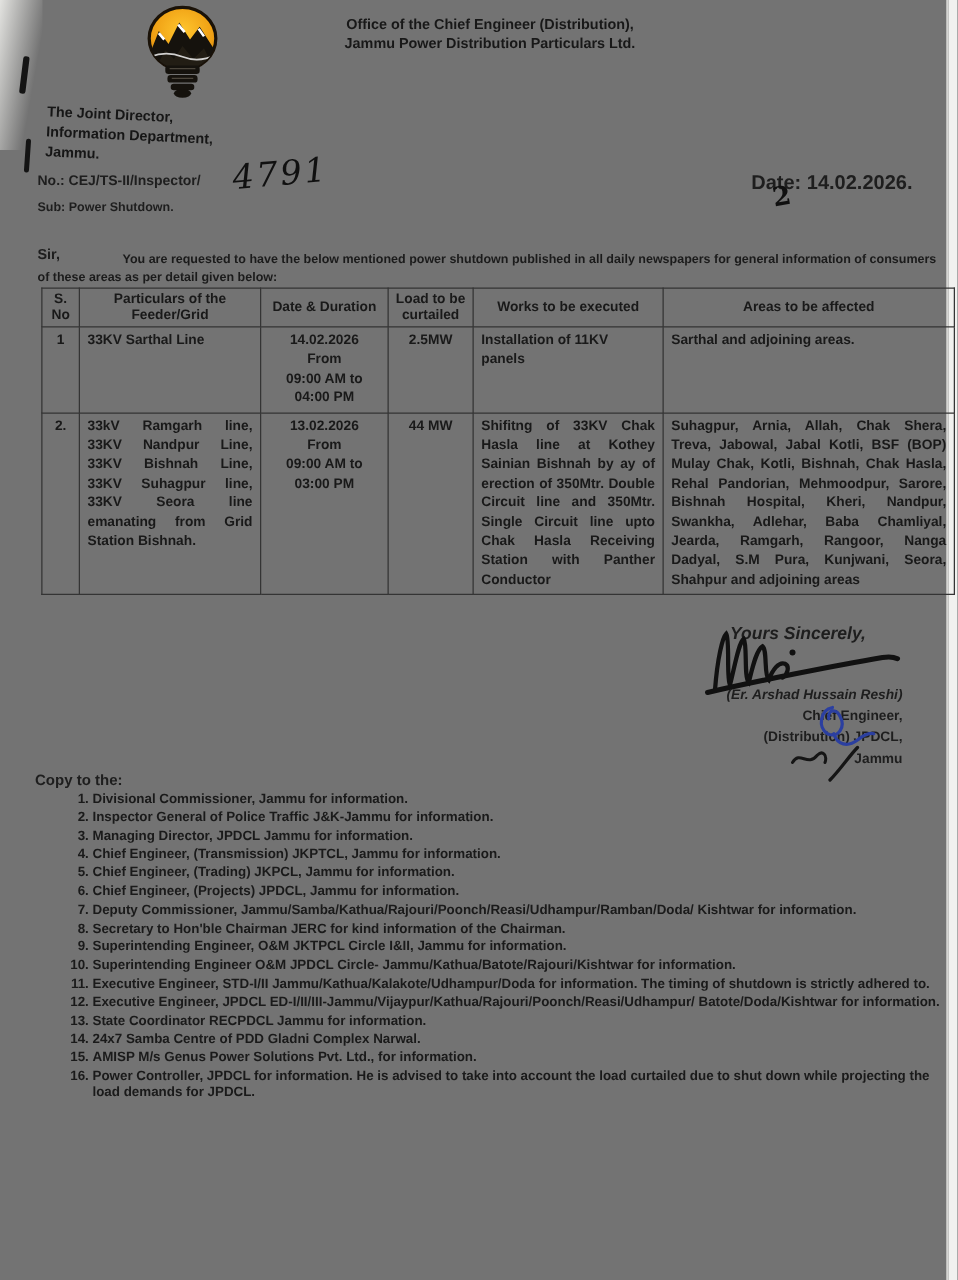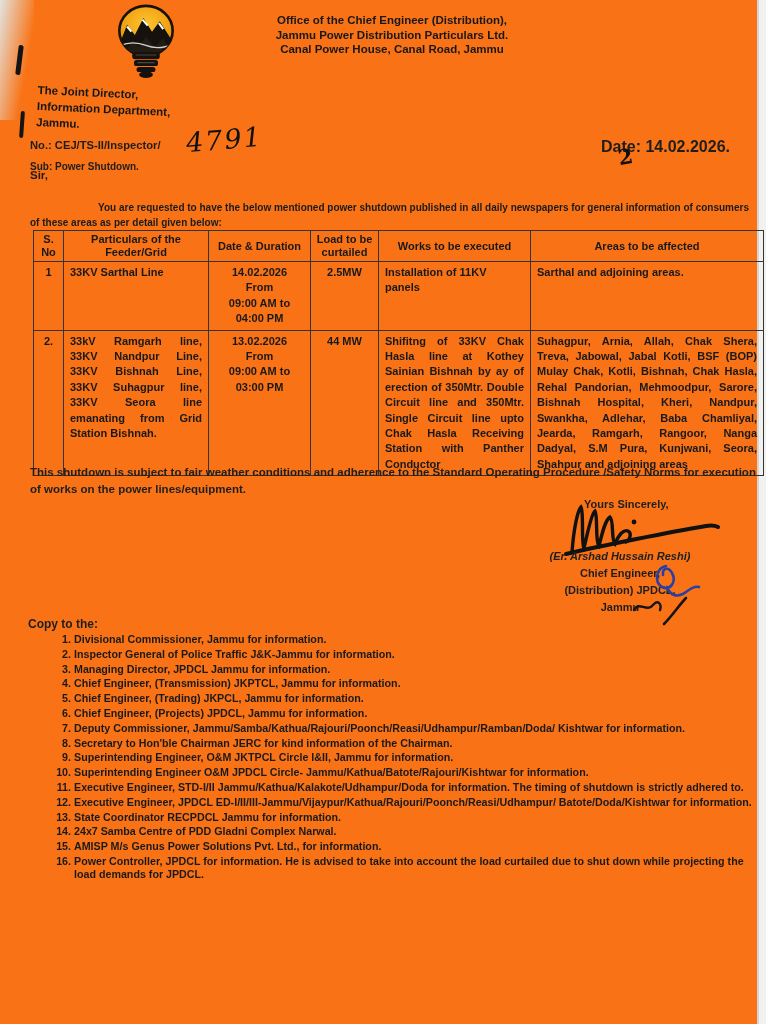--- a/index.html
+++ b/index.html
@@ -1,17 +1,17 @@
 <!DOCTYPE html>
 <html><head>
 <meta charset="utf-8">
 <style>
   html,body{margin:0;padding:0;}
   body{width:766px;height:1024px;background:#e9e9e9;font-family:"Liberation Sans",sans-serif;}
-  .page{position:relative;width:766px;height:1024px;background:#f97316;overflow:hidden;color:#1e1e1e;}
+  .page{position:relative;width:766px;height:1024px;background:#737373;overflow:hidden;color:#1e1e1e;}
   .edge-right{position:absolute;right:7px;top:0;bottom:0;width:2px;background:#d6d6d4;}
   .edge-right2{position:absolute;right:0;top:0;bottom:0;width:7px;background:#f1f1ef;}
   .corner-shade{position:absolute;left:0;top:0;width:34px;height:120px;
     background:linear-gradient(100deg,#e3e3e0 0%,rgba(252,252,251,0) 70%);}
   .staple{position:absolute;background:#141414;border-radius:2px;}
   .staple.s1{left:17px;top:45px;width:5px;height:30px;transform:rotate(7deg);}
   .staple.s2{left:20px;top:111px;width:4px;height:27px;transform:rotate(4deg);}
 
   .logo{position:absolute;left:103px;top:2px;width:86px;height:80px;}
   .office{position:absolute;left:212px;top:13px;width:360px;text-align:center;
@@ -21,40 +21,40 @@
     line-height:16px;transform:rotate(2.6deg);transform-origin:left top;color:#161616;}
 
   .no-line{position:absolute;left:30px;top:139px;font-size:11.2px;font-weight:700;}
   .no-hand{position:absolute;left:186px;top:124px;font-size:27px;font-weight:500;
     font-family:"DejaVu Serif",serif;font-style:italic;transform:rotate(-5deg);letter-spacing:2px;color:#101010;}
   .date-line{position:absolute;left:601px;top:138px;font-size:16px;font-weight:700;}
   .date-hand{position:absolute;left:618px;top:144px;font-size:21px;font-weight:700;
     font-family:"DejaVu Serif",serif;transform:rotate(-10deg);color:#101010;}
 
   .subject{position:absolute;left:30px;top:161px;font-size:10px;font-weight:700;}
-  .salutation{position:absolute;left:30px;top:169px;font-size:11.5px;font-weight:700;}
+  .salutation{position:absolute;left:30px;top:198px;font-size:11.5px;font-weight:700;}
   .body-para{position:absolute;left:30px;top:200px;width:724px;font-size:10px;font-weight:600;
     line-height:15px;text-indent:68px;color:#1b1b1b;}
 
   table.shutdown{position:absolute;left:33px;top:230px;width:730px;border-collapse:collapse;
     table-layout:fixed;font-size:11px;font-weight:700;color:#191919;}
   table.shutdown th,table.shutdown td{border:1.5px solid #343434;vertical-align:top;}
   table.shutdown th{padding:2px 2px;line-height:13px;text-align:center;vertical-align:middle;}
   table.shutdown td{padding:3px 6px;line-height:15.4px;}
   .col-sno{width:30px;} .col-part{width:145px;} .col-date{width:102px;}
   .col-load{width:68px;} .col-works{width:152px;} .col-areas{width:233px;}
   td.c{text-align:center;} td.j{text-align:justify;}
   td.pre{white-space:pre-line;}
   tr.r1{height:58px;} tr.r2{height:142px;}
 
   .note{position:absolute;left:30px;top:464px;width:728px;font-size:11.5px;font-weight:700;line-height:16.5px;}
 
-  .sincerely{position:absolute;left:584px;top:498px;font-size:11px;font-weight:700;}
+  .sincerely{position:absolute;left:584px;top:498px;font-size:14px;font-weight:700;font-style:italic;}
   .sig-ink{position:absolute;left:560px;top:502px;width:170px;height:55px;}
-  .sig-block{position:absolute;left:518px;top:548px;width:204px;text-align:center;
+  .sig-block{position:absolute;left:518px;top:548px;width:204px;text-align:right;
     font-size:11px;font-weight:700;line-height:17px;}
   .sig-name{font-style:italic;}
   .blue-ink{position:absolute;left:650px;top:560px;width:52px;height:46px;}
   .place-ink{position:absolute;left:630px;top:596px;width:72px;height:32px;}
 
   .copy-head{position:absolute;left:28px;top:617px;font-size:12px;font-weight:700;}
   .copy-list{position:absolute;left:30px;top:633px;width:726px;}
   .copy-list ol{margin:0;padding-left:44px;}
   .copy-list li{font-size:10.7px;font-weight:600;line-height:13.4px;margin-bottom:1.4px;color:#1a1a1a;}
 </style>
@@ -89,21 +89,20 @@
     <rect x="34" y="58" width="32" height="8" rx="3" fill="#15120d"></rect>
     <rect x="36" y="67" width="28" height="7" rx="3" fill="#15120d"></rect>
     <rect x="39" y="75" width="22" height="6" rx="3" fill="#15120d"></rect>
     <ellipse cx="50" cy="84" rx="8" ry="4" fill="#15120d"></ellipse>
     <path d="M38,61 L62,61 M40,70 L60,70" stroke="#4c463c" stroke-width="1.2"></path>
   </svg>
 
   <div class="office">
     <div>Office of the Chief Engineer (Distribution),</div>
     <div>Jammu Power Distribution Particulars Ltd.</div>
-    <div>Canal Power House, Canal Road, Jammu</div>
   </div>
 
   <div class="addressee">
     <div>The Joint Director,</div>
     <div>Information Department,</div>
     <div>Jammu.</div>
   </div>
 
   <div class="no-line">No.: CEJ/TS-II/Inspector/</div>
   <div class="no-hand">4791</div>
@@ -152,21 +151,20 @@
 From
 09:00 AM to
 03:00 PM</td>
         <td class="c">44 MW</td>
         <td class="j">Shifitng of 33KV Chak Hasla line at Kothey Sainian Bishnah by ay of erection of 350Mtr. Double Circuit line and 350Mtr. Single Circuit line upto Chak Hasla Receiving Station with Panther Conductor</td>
         <td class="j">Suhagpur, Arnia, Allah, Chak Shera, Treva, Jabowal, Jabal Kotli, BSF (BOP) Mulay Chak, Kotli, Bishnah, Chak Hasla, Rehal Pandorian, Mehmoodpur, Sarore, Bishnah Hospital, Kheri, Nandpur, Swankha, Adlehar, Baba Chamliyal, Jearda, Ramgarh, Rangoor, Nanga Dadyal, S.M Pura, Kunjwani, Seora, Shahpur and adjoining areas</td>
       </tr>
     </tbody>
   </table>
 
-  <div class="note">This shutdown is subject to fair weather conditions and adherence to the Standard Operating Procedure /Safety Norms for execution of works on the power lines/equipment.</div>
 
   <div class="sincerely">Yours Sincerely,</div>
   <svg class="sig-ink" viewBox="0 0 170 55">
     <path d="M12,50 C14,24 18,8 21,5 C24,10 21,42 24,46 C28,30 31,12 35,9 C38,14 35,40 39,44 C42,32 45,18 50,15 C54,18 51,38 55,42 C58,34 63,27 68,29 C72,31 70,38 66,40" fill="none" stroke="#111111" stroke-width="3.4" stroke-linecap="round"></path>
     <circle cx="74" cy="20" r="2.4" fill="#111111"></circle>
     <path d="M6,52 C40,44 110,30 146,24 C152,23 156,24 158,25" fill="none" stroke="#111111" stroke-width="4" stroke-linecap="round"></path>
   </svg>
   <div class="sig-block">
     <div class="sig-name">(Er. Arshad Hussain Reshi)</div>
     <div>Chief Engineer,</div>

